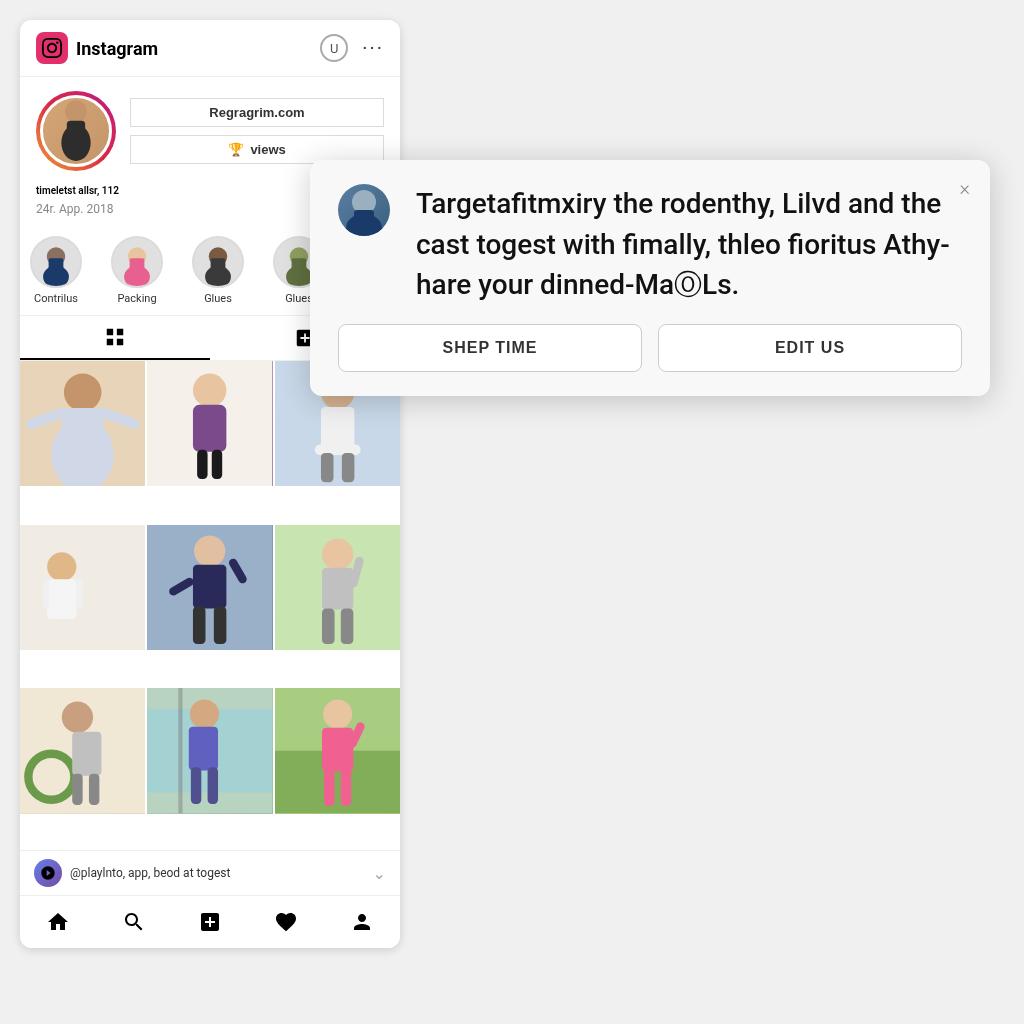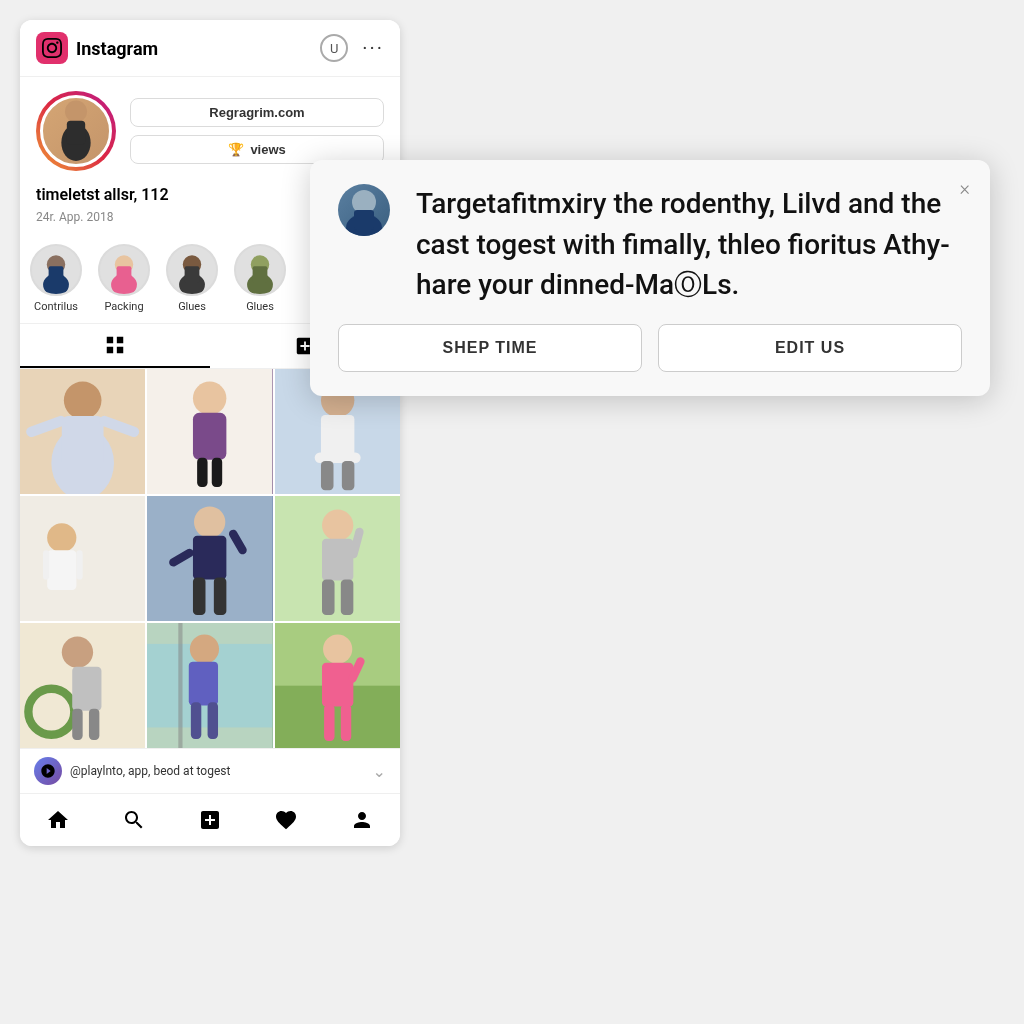--- a/index.html
+++ b/index.html
@@ -11,21 +11,21 @@
       overflow: hidden;
       position: relative;
     }
 
     
     .app-container {
       position: absolute;
       top: 20px;
       left: 20px;
       width: 380px;
-      height: 826px;
+      height: 928px;
       background: #fff;
       border-radius: 12px;
       box-shadow: 0 2px 10px rgba(0,0,0,0.15);
       overflow: hidden;
       display: flex;
       flex-direction: column;
     }
 
     
     .top-bar {
@@ -96,44 +96,44 @@
     }
     .profile-buttons {
       display: flex;
       flex-direction: column;
       gap: 8px;
       flex: 1;
     }
     .profile-btn {
       padding: 6px 14px;
       border: 1px solid #dbdbdb;
-      border-radius: 8px;
+      border-radius: 0;
       background: #fff;
       font-size: 13px;
       font-weight: 600;
       cursor: pointer;
       text-align: center;
       color: #333;
     }
     .profile-btn.views {
       display: flex; align-items: center; gap: 6px; justify-content: center;
     }
 
     
     .profile-info {
       padding: 4px 16px 10px;
     }
-    .username { font-size: 16px; font-weight: 600; color: #000; }
+    .username { font-size: 10px; font-weight: 600; color: #000; }
     .profile-meta { font-size: 12px; color: #888; margin-top: 6px; }
 
     
     .stories-row {
       padding: 10px 10px;
       display: flex;
-      gap: 16px;
+      gap: 29px;
       overflow-x: hidden;
     }
     .story-item {
       display: flex;
       flex-direction: column;
       align-items: center;
       gap: 4px;
       flex-shrink: 0;
     }
     .story-avatar {

